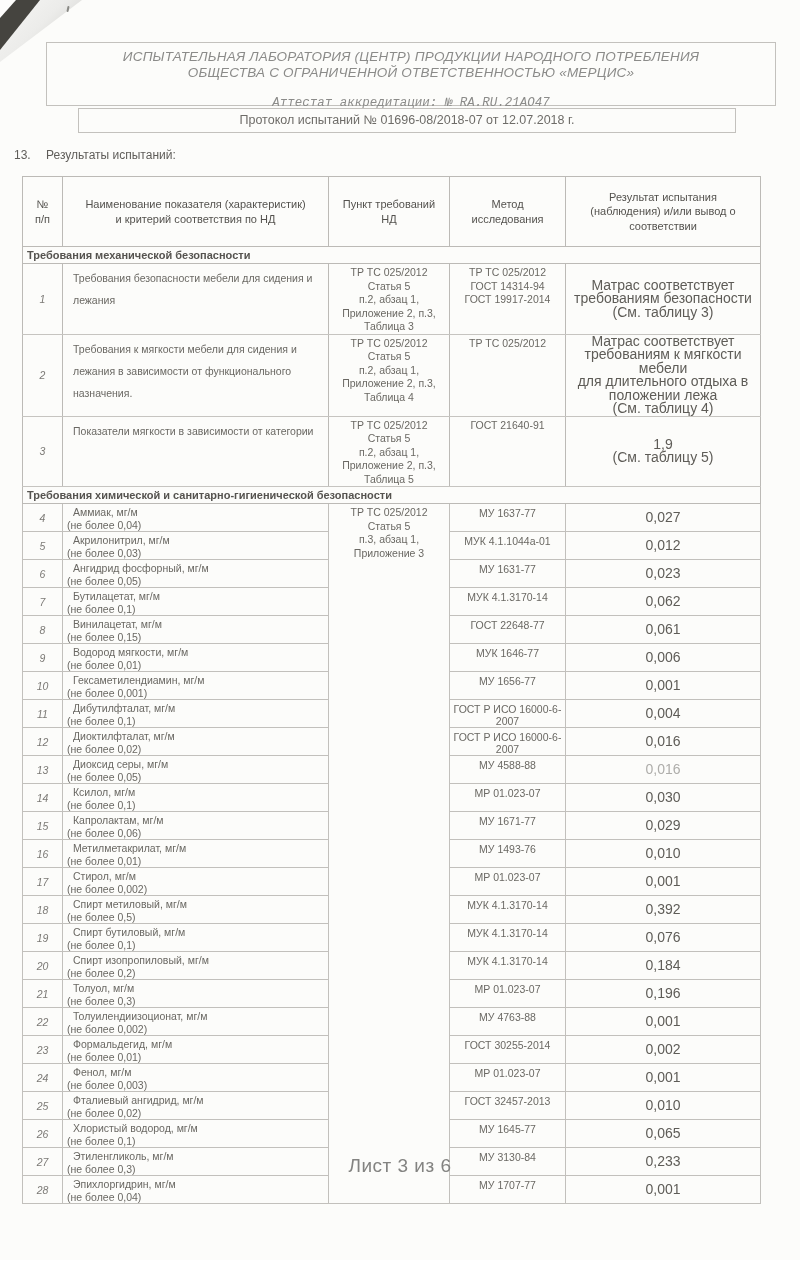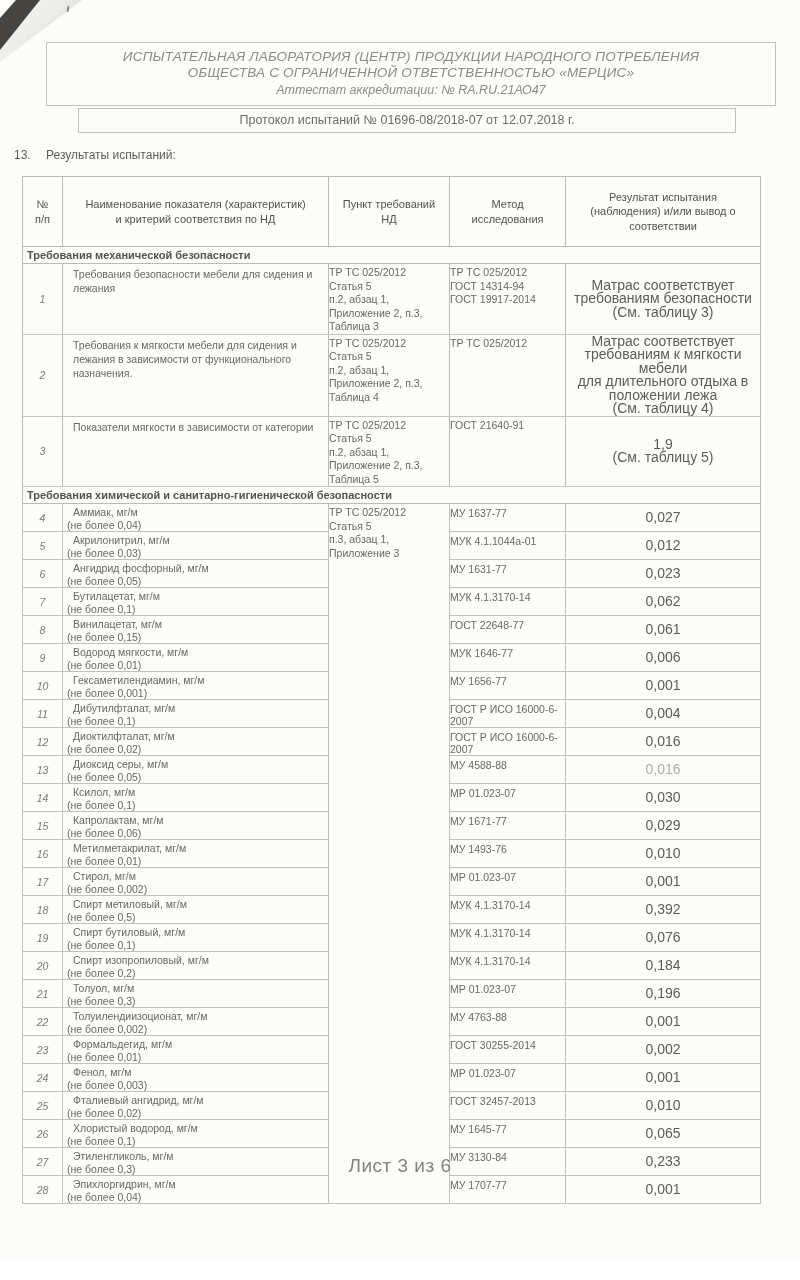--- a/index.html
+++ b/index.html
@@ -25,21 +25,21 @@
     background:#8a8a85; transform:rotate(12deg); border-radius:1px; }
 
   
   .lab-box {
     position:absolute; left:46px; top:42px; width:730px; height:64px;
     border:1px solid #c3c1bd; background:#fcfcfa;
     text-align:center; padding-top:6px;
     color:#8b8b89; font-style:italic;
   }
   .lab-box .l1,.lab-box .l2 { font-size:13.5px; line-height:16px; letter-spacing:.2px; }
-  .lab-box .l3 { font-size:12.5px; line-height:16px; margin-top:1px; }
+  .lab-box .l3 { font-size:12.5px; line-height:16px; margin-top:14px;font-family:Liberation Mono, monospace; }
   .protocol-box {
     position:absolute; left:78px; top:108px; width:658px; height:25px;
     border:1px solid #c3c1bd; background:#fcfcfa;
     text-align:center; line-height:23px;
     color:#6e6c68; font-size:12.5px;
   }
 
   
   .results-heading { position:absolute; left:14px; top:148px; font-size:12px; color:#5f5d59; }
   .results-heading .num { display:inline-block; width:32px; }
@@ -58,22 +58,22 @@
   }
   tr.sec td {
     border-left:1px solid #bcbab6; border-right:1px solid #bcbab6;
     font-weight:bold; color:#55534f; font-size:11px;
     padding:2px 0 2px 4px; height:16px;
   }
   td.num { text-align:center; vertical-align:middle; font-style:italic; color:#7b7975; }
   td.namecell { vertical-align:top; padding:2px 2px 0 2px; line-height:12.5px; }
   td.namecell .nm { padding-left:8px; }
   td.namecell .lim { padding-left:2px; }
-  td.mech-name { vertical-align:top; padding:3px 4px 0 10px; line-height:14px;margin-top:39px; }
-  td.punkt, td.method { text-align:left; vertical-align:top;
+  td.mech-name { vertical-align:top; padding:3px 4px 0 10px; line-height:22px;margin-top:39px; }
+  td.punkt, td.method { text-align:center; vertical-align:top;
     white-space:pre-line; line-height:13.5px; padding-top:2px; }
   td.result { text-align:center; vertical-align:middle;
     white-space:pre-line; line-height:13.5px; color:#5e5c57; font-size:14px; }
   tr.mech { height:66px; }
   tr.mech td { border-bottom:1px solid #c6c4c0; }
   tr.chem { height:25.8px; }
   tr.chem td { border-color:#c2c0bc; }
   tr.chem td.method { line-height:12px; padding-top:3px; }
   td.result.faded { color:#aeadaa; }
 

